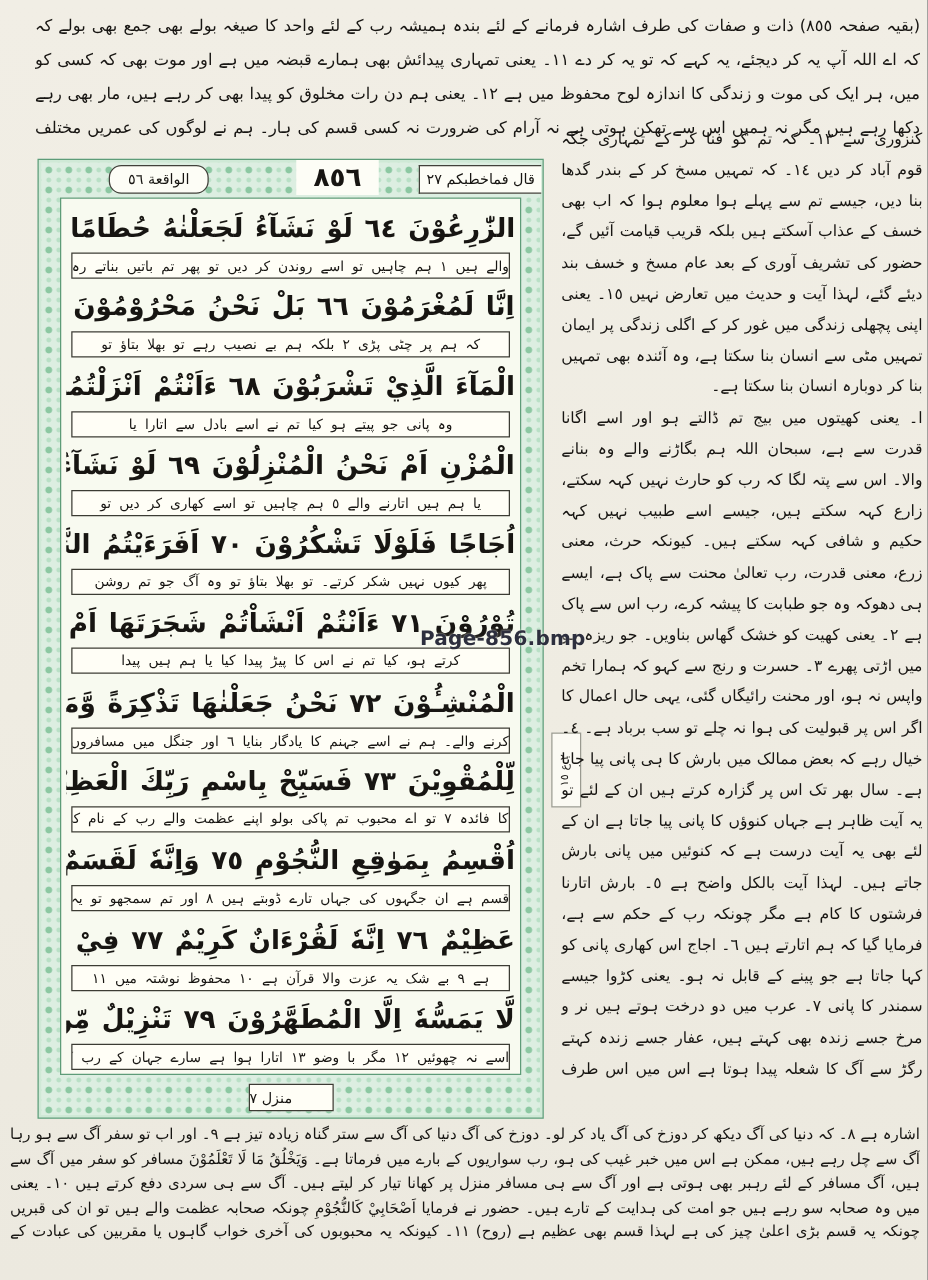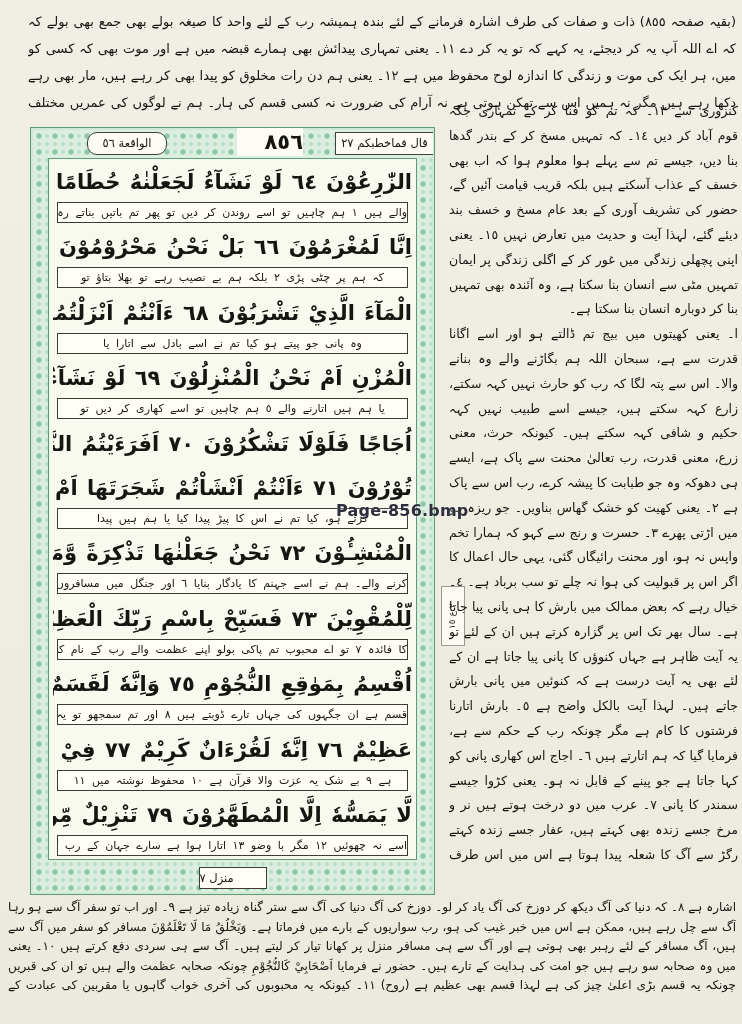--- a/index.html
+++ b/index.html
@@ -35,21 +35,21 @@
   }
   .hdr-box{
     position:absolute;top:4px;height:21px;line-height:21px;
     background:#fdfdf6;border:1px solid #41413a;
     direction:rtl;text-align:center;font-size:11.5px;overflow:hidden;white-space:nowrap;
   }
   .hdr-surah{left:56px;width:78px;border-radius:10px;}
   .hdr-juz{right:1px;width:97px;border-right:none;}
   .hdr-page{
     position:absolute;top:0;left:206px;width:66px;height:28px;line-height:28px;
-    background:#fdfdf6;text-align:right;font-size:21px;font-weight:bold;direction:rtl;
+    background:#fdfdf6;text-align:center;font-size:21px;font-weight:bold;direction:rtl;
     overflow:hidden;white-space:nowrap;
   }
   .panel-content{
     position:absolute;left:17px;right:17px;top:30px;bottom:34px;
     background:#f8faf0;border:1px solid #5e9c78;
     display:flex;flex-direction:column;justify-content:space-between;
     padding:3px 4px;box-sizing:border-box;
   }
   .verse{display:block;}
   .arabic-line{
@@ -114,20 +114,21 @@
         <div class="verse">
         <div class="arabic-line">الْمَآءَ الَّذِيْ تَشْرَبُوْنَ ٦٨ ءَاَنْتُمْ اَنْزَلْتُمُوْهُ مِنَ</div>
         <div class="urdu-strip">وہ پانی جو پیتے ہو کیا تم نے اسے بادل سے اتارا یا</div>
       </div>
         <div class="verse">
         <div class="arabic-line">الْمُزْنِ اَمْ نَحْنُ الْمُنْزِلُوْنَ ٦٩ لَوْ نَشَآءُ جَعَلْنٰهُ</div>
         <div class="urdu-strip">یا ہم ہیں اتارنے والے ٥ ہم چاہیں تو اسے کھاری کر دیں تو</div>
       </div>
         <div class="verse">
         <div class="arabic-line">اُجَاجًا فَلَوْلَا تَشْكُرُوْنَ ٧٠ اَفَرَءَيْتُمُ النَّارَ الَّتِيْ</div>
+        <div class="urdu-strip">پھر کیوں نہیں شکر کرتے۔ تو بھلا بتاؤ تو وہ آگ جو تم روشن</div>
       </div>
         <div class="verse">
         <div class="arabic-line">تُوْرُوْنَ ٧١ ءَاَنْتُمْ اَنْشَاْتُمْ شَجَرَتَهَا اَمْ نَحْنُ</div>
         <div class="urdu-strip">کرتے ہو، کیا تم نے اس کا پیڑ پیدا کیا یا ہم ہیں پیدا</div>
       </div>
         <div class="verse">
         <div class="arabic-line">الْمُنْشِـُٔوْنَ ٧٢ نَحْنُ جَعَلْنٰهَا تَذْكِرَةً وَّمَتَاعًا</div>
         <div class="urdu-strip">کرنے والے۔ ہم نے اسے جہنم کا یادگار بنایا ٦ اور جنگل میں مسافروں</div>
       </div>
         <div class="verse">

